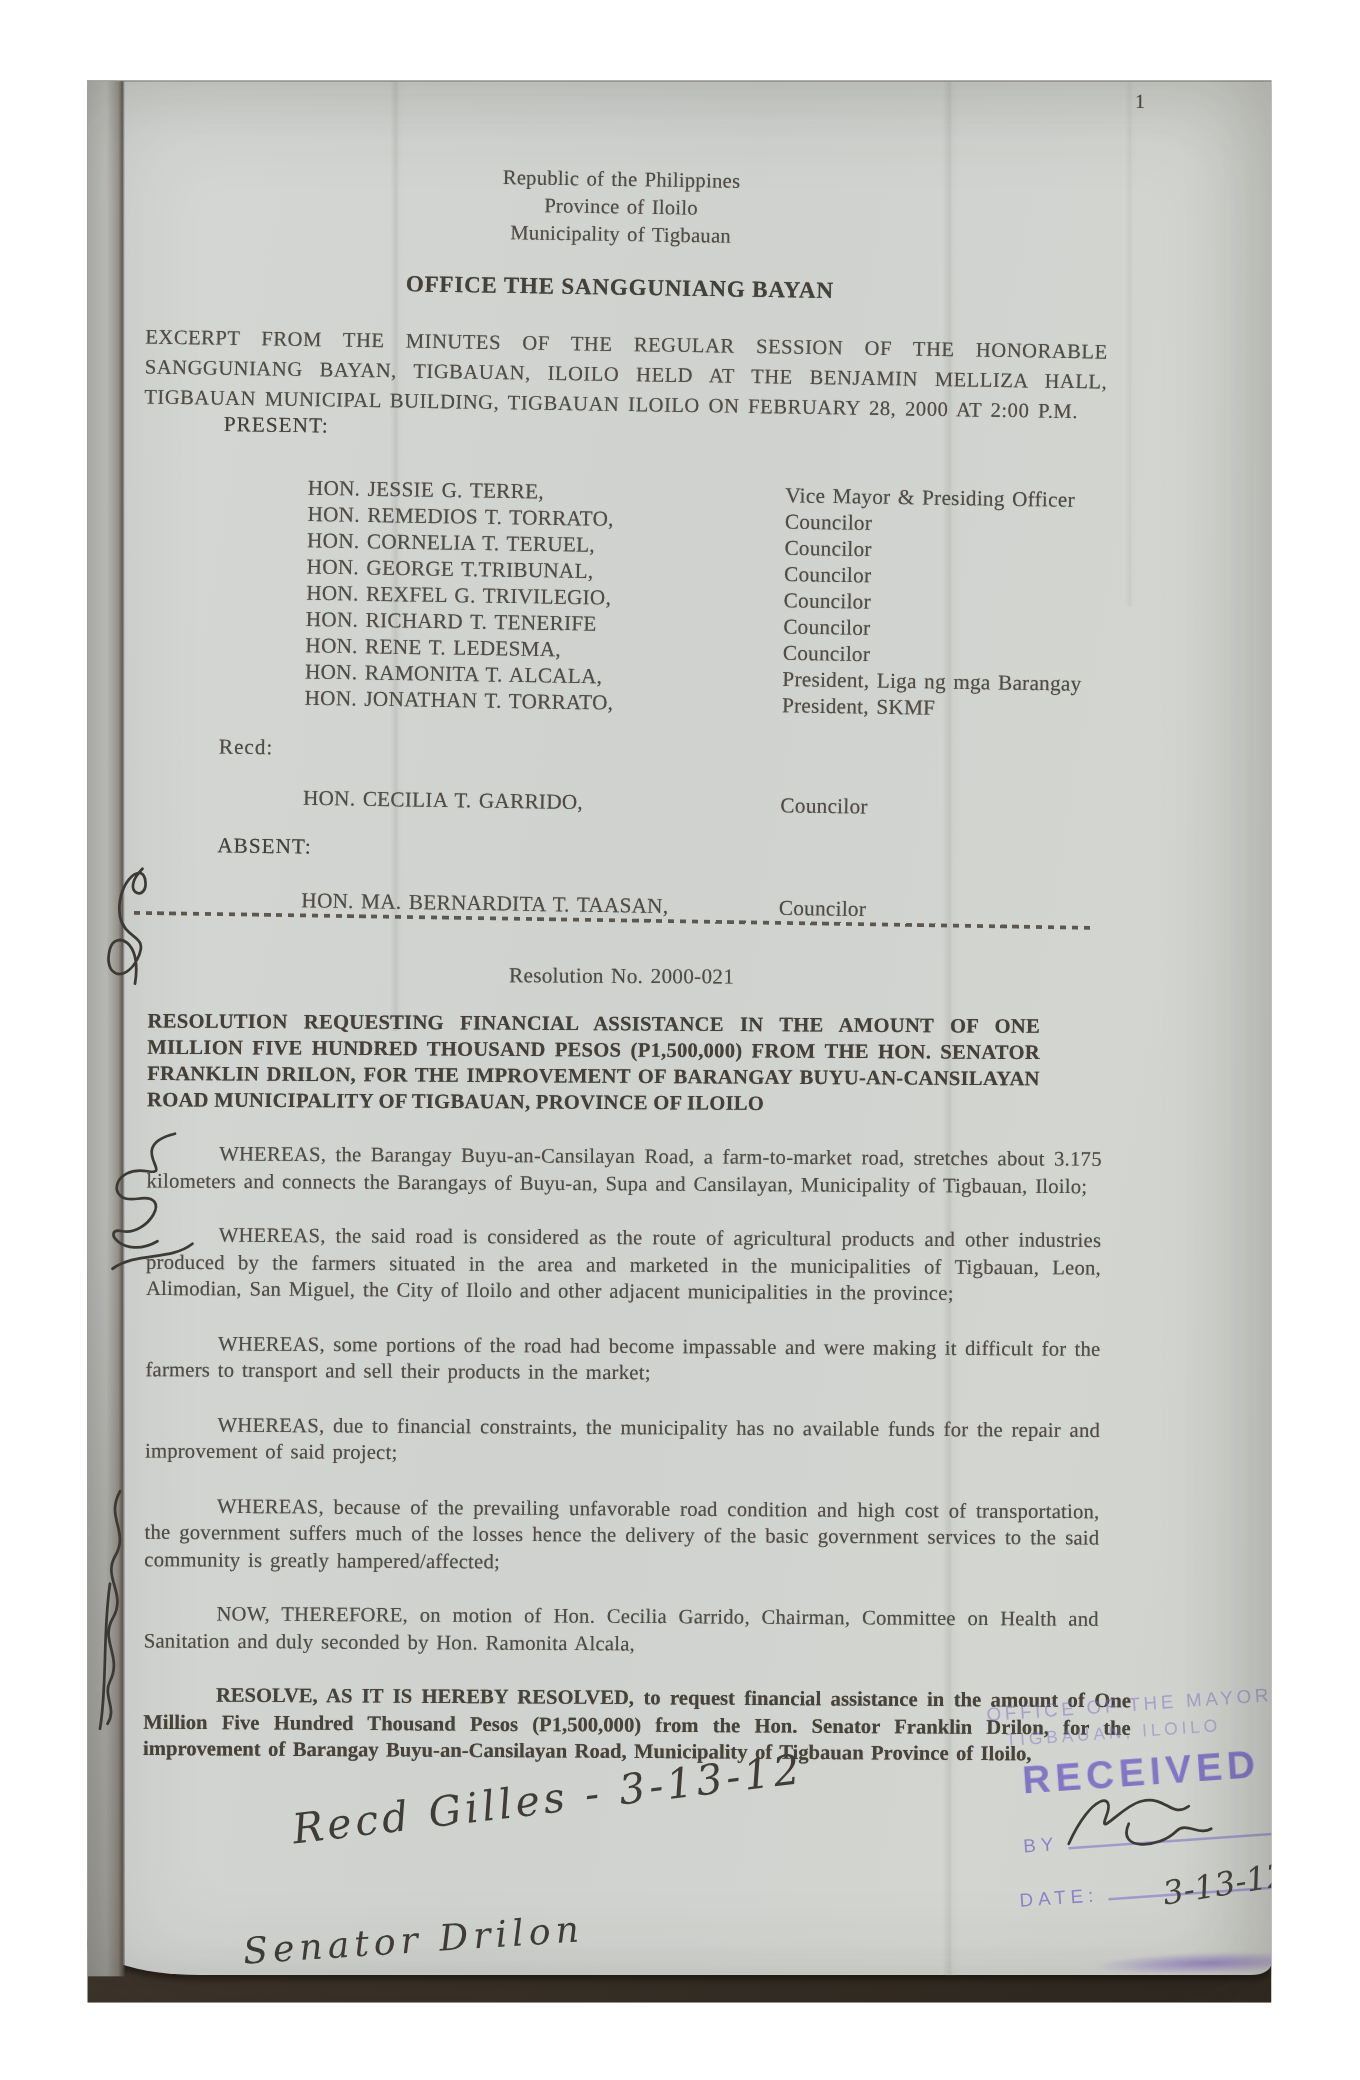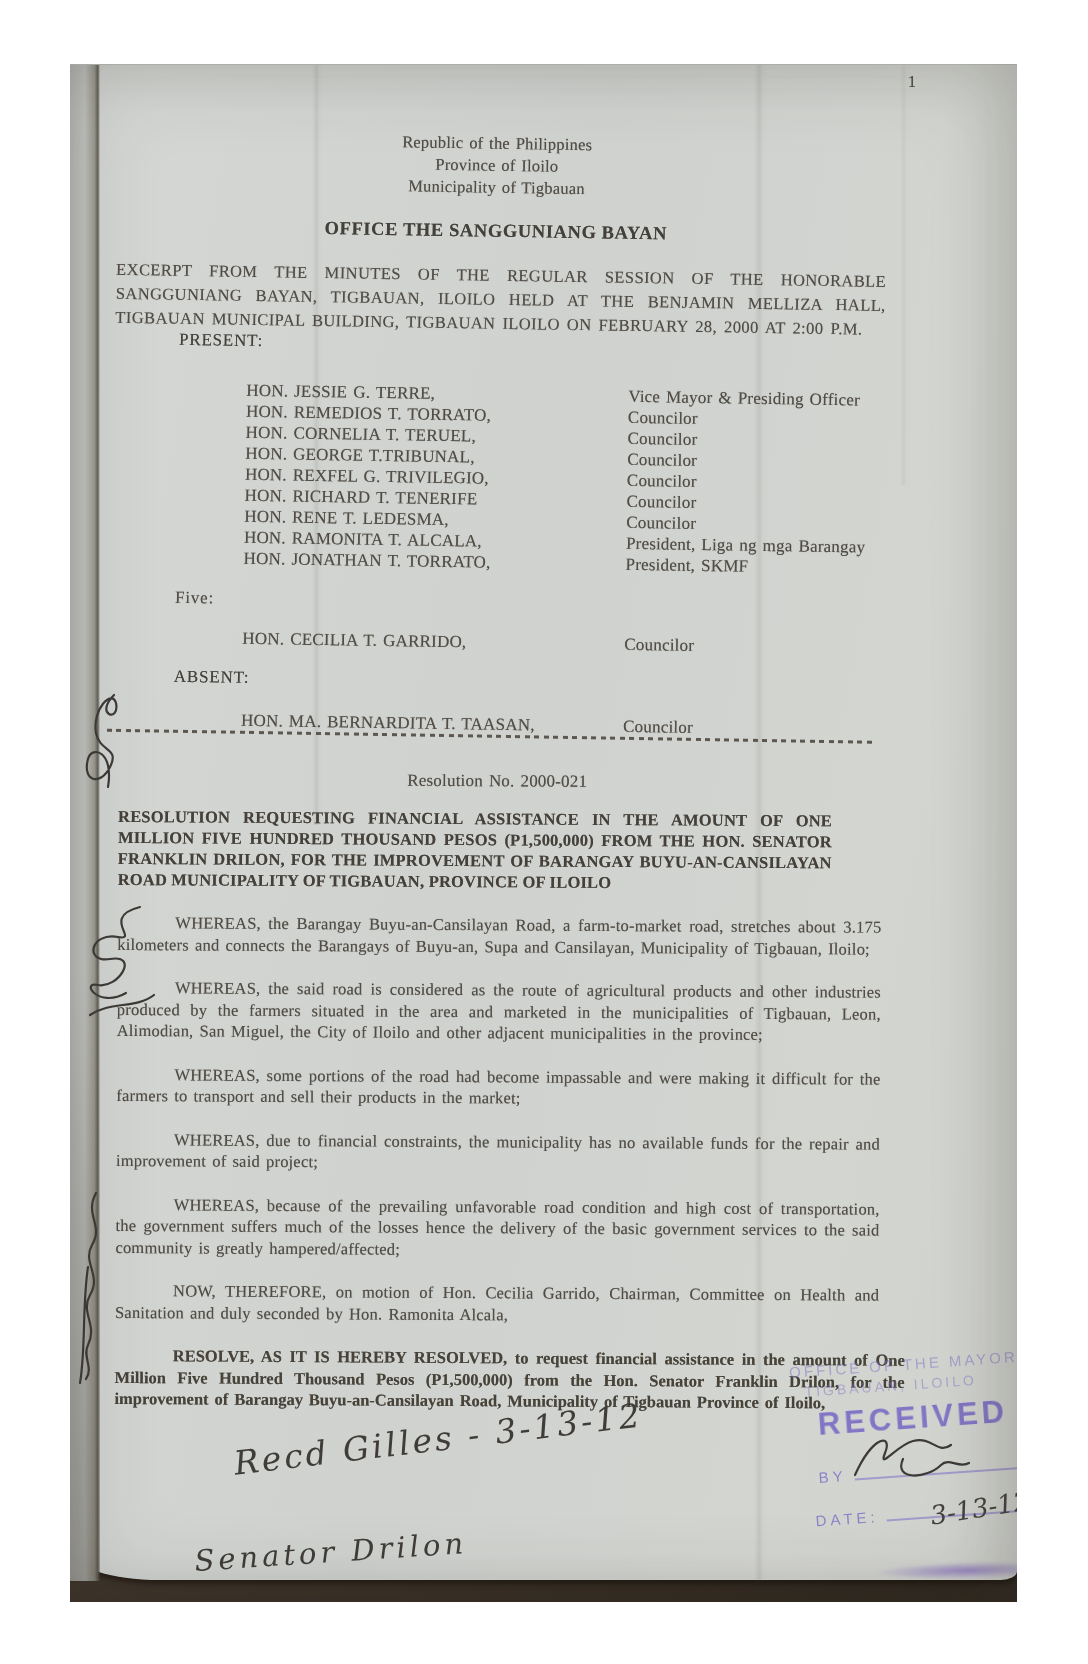--- a/index.html
+++ b/index.html
@@ -151,21 +151,21 @@
         <div class="att-row" style="top:461px;">
             <span class="att-name ink">HON. RAMONITA T. ALCALA,</span>
             <span class="att-pos ink">President, Liga ng mga Barangay</span>
           </div>
         <div class="att-row" style="top:482px;">
             <span class="att-name ink">HON. JONATHAN T. TORRATO,</span>
             <span class="att-pos ink">President,  SKMF</span>
           </div>
       </div>
 
-      <div class="sec-label ink" style="top:522px;">Five:</div>
+      <div class="sec-label ink" style="top:522px;">Recd:</div>
       <div class="att-row" style="top:562px;">
           <span class="att-name ink">HON. CECILIA T. GARRIDO,</span>
           <span class="att-pos ink">Councilor</span>
         </div>
 
       <div class="sec-label dark" style="top:601px;">ABSENT:</div>
       <div class="att-row" style="top:644px;">
           <span class="att-name ink">HON. MA. BERNARDITA T. TAASAN,</span>
           <span class="att-pos ink">Councilor</span>
         </div>

